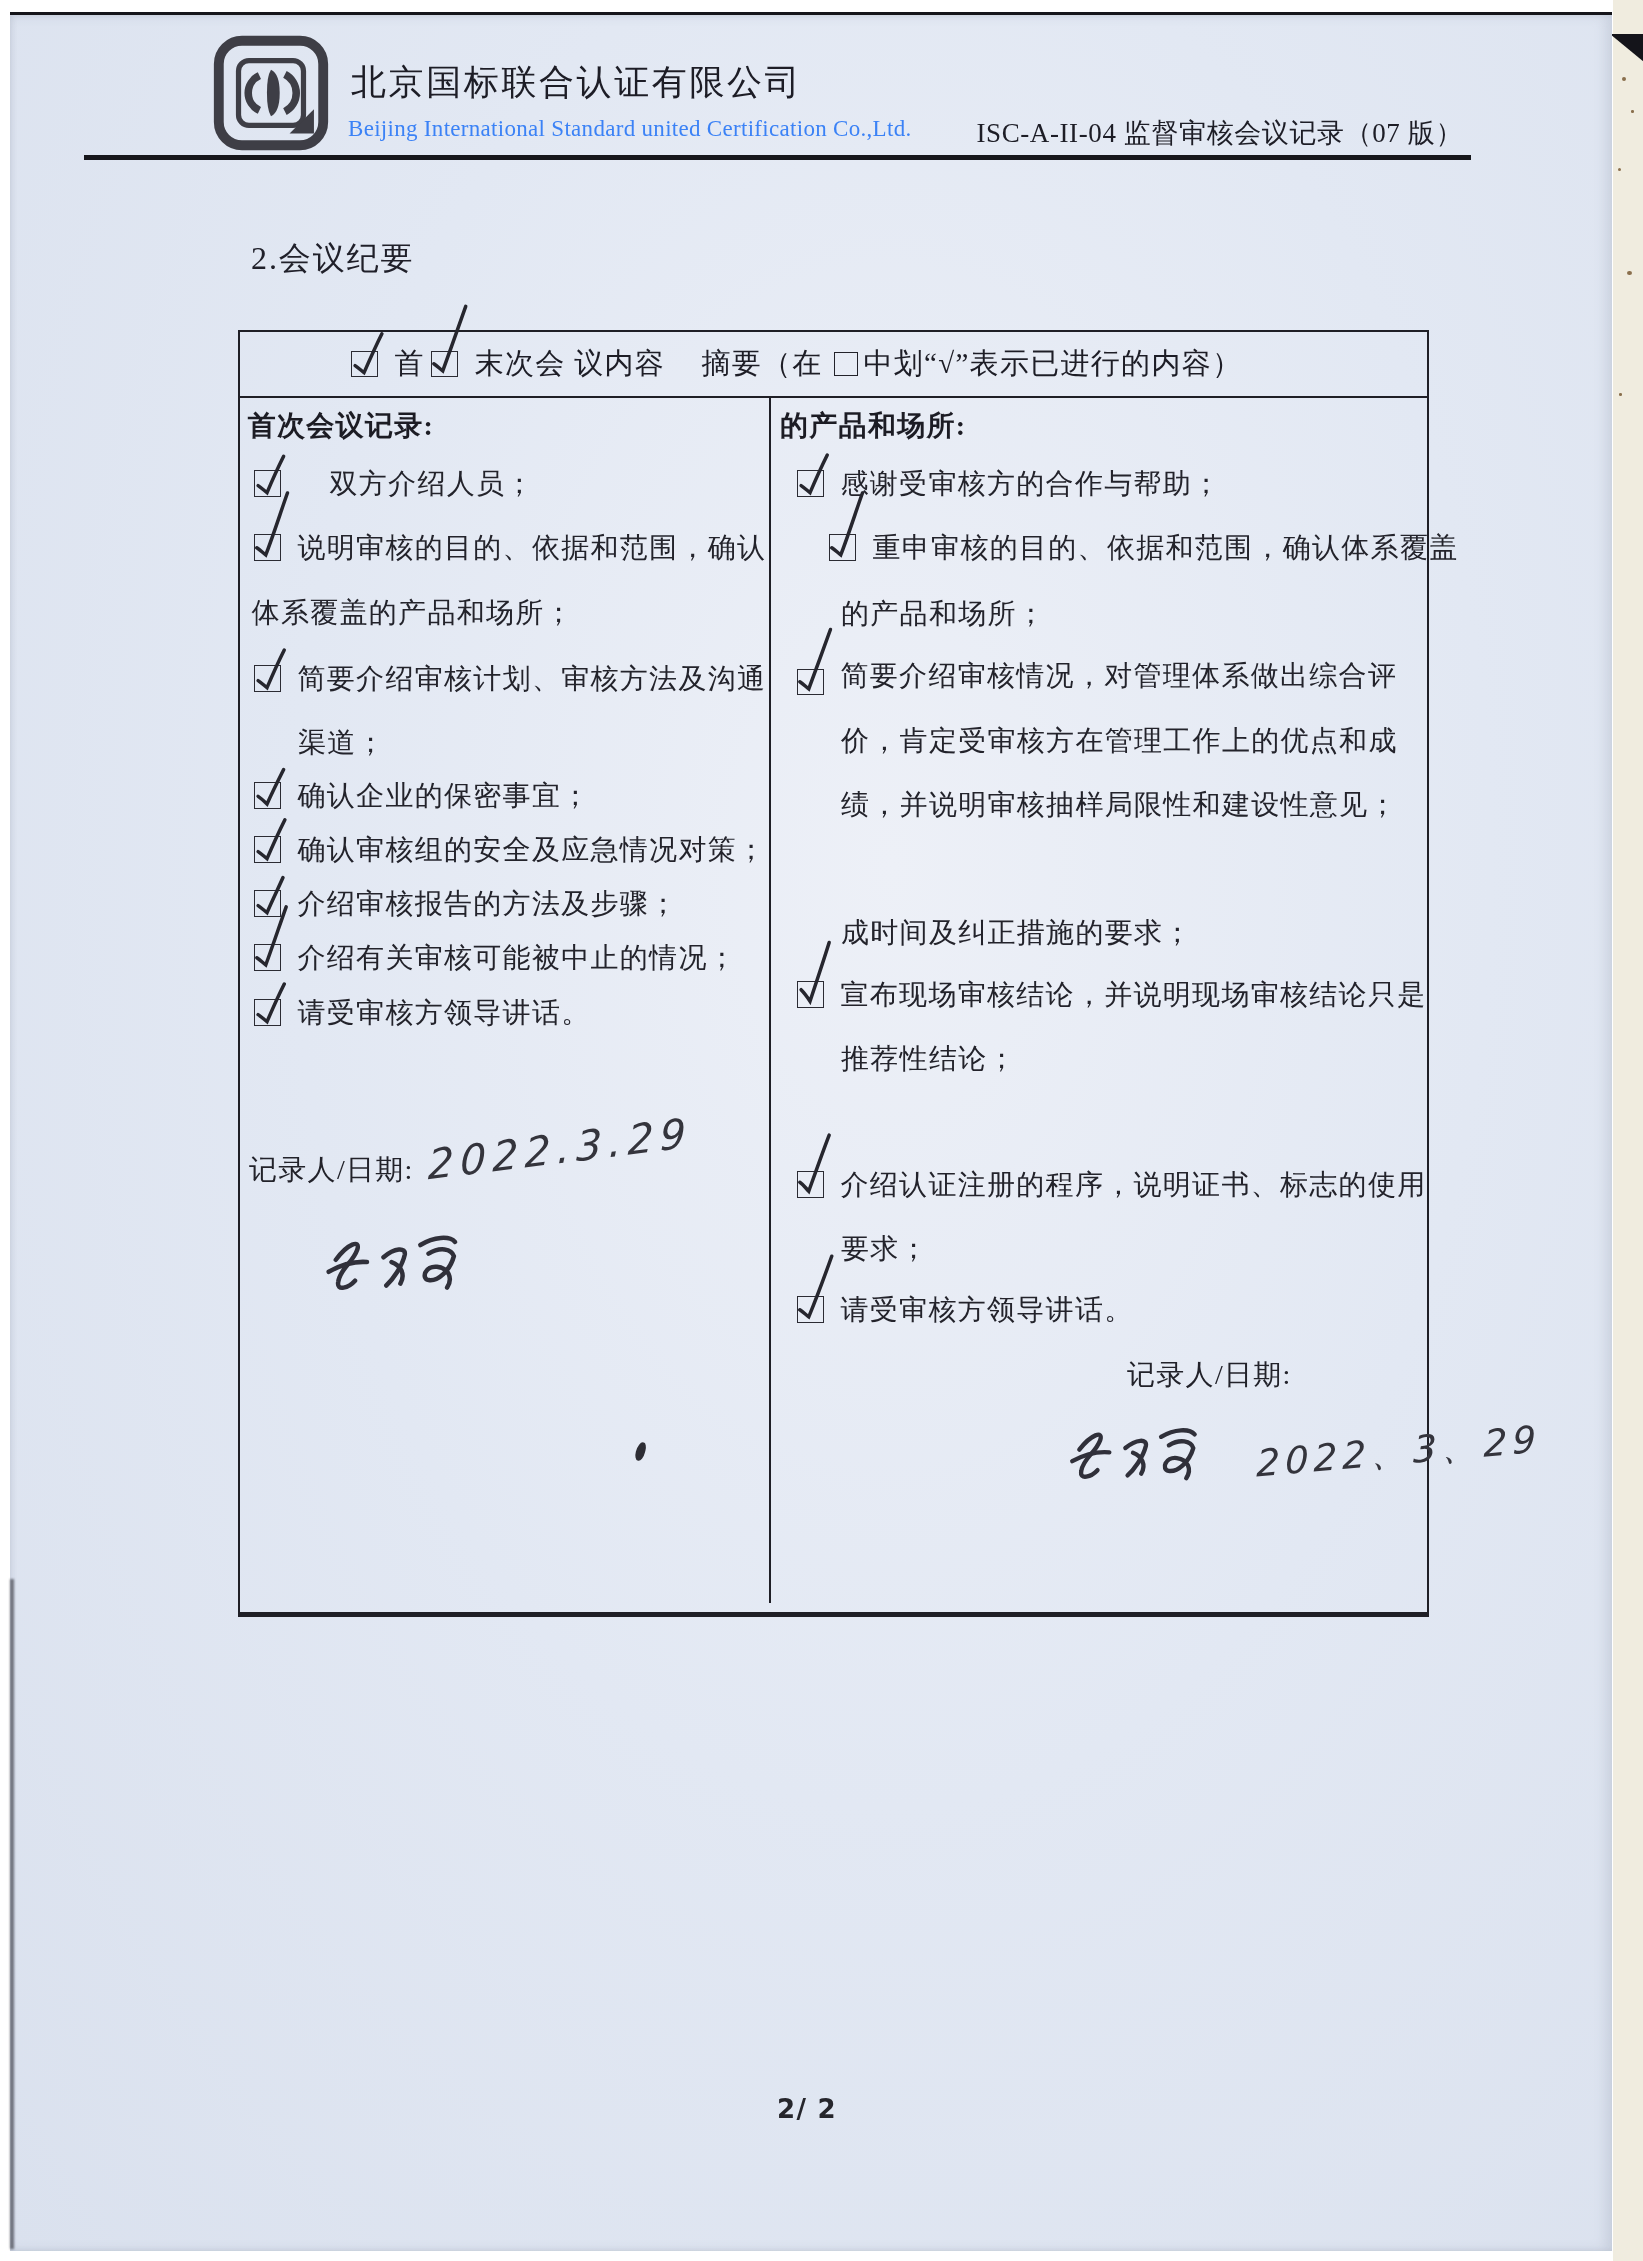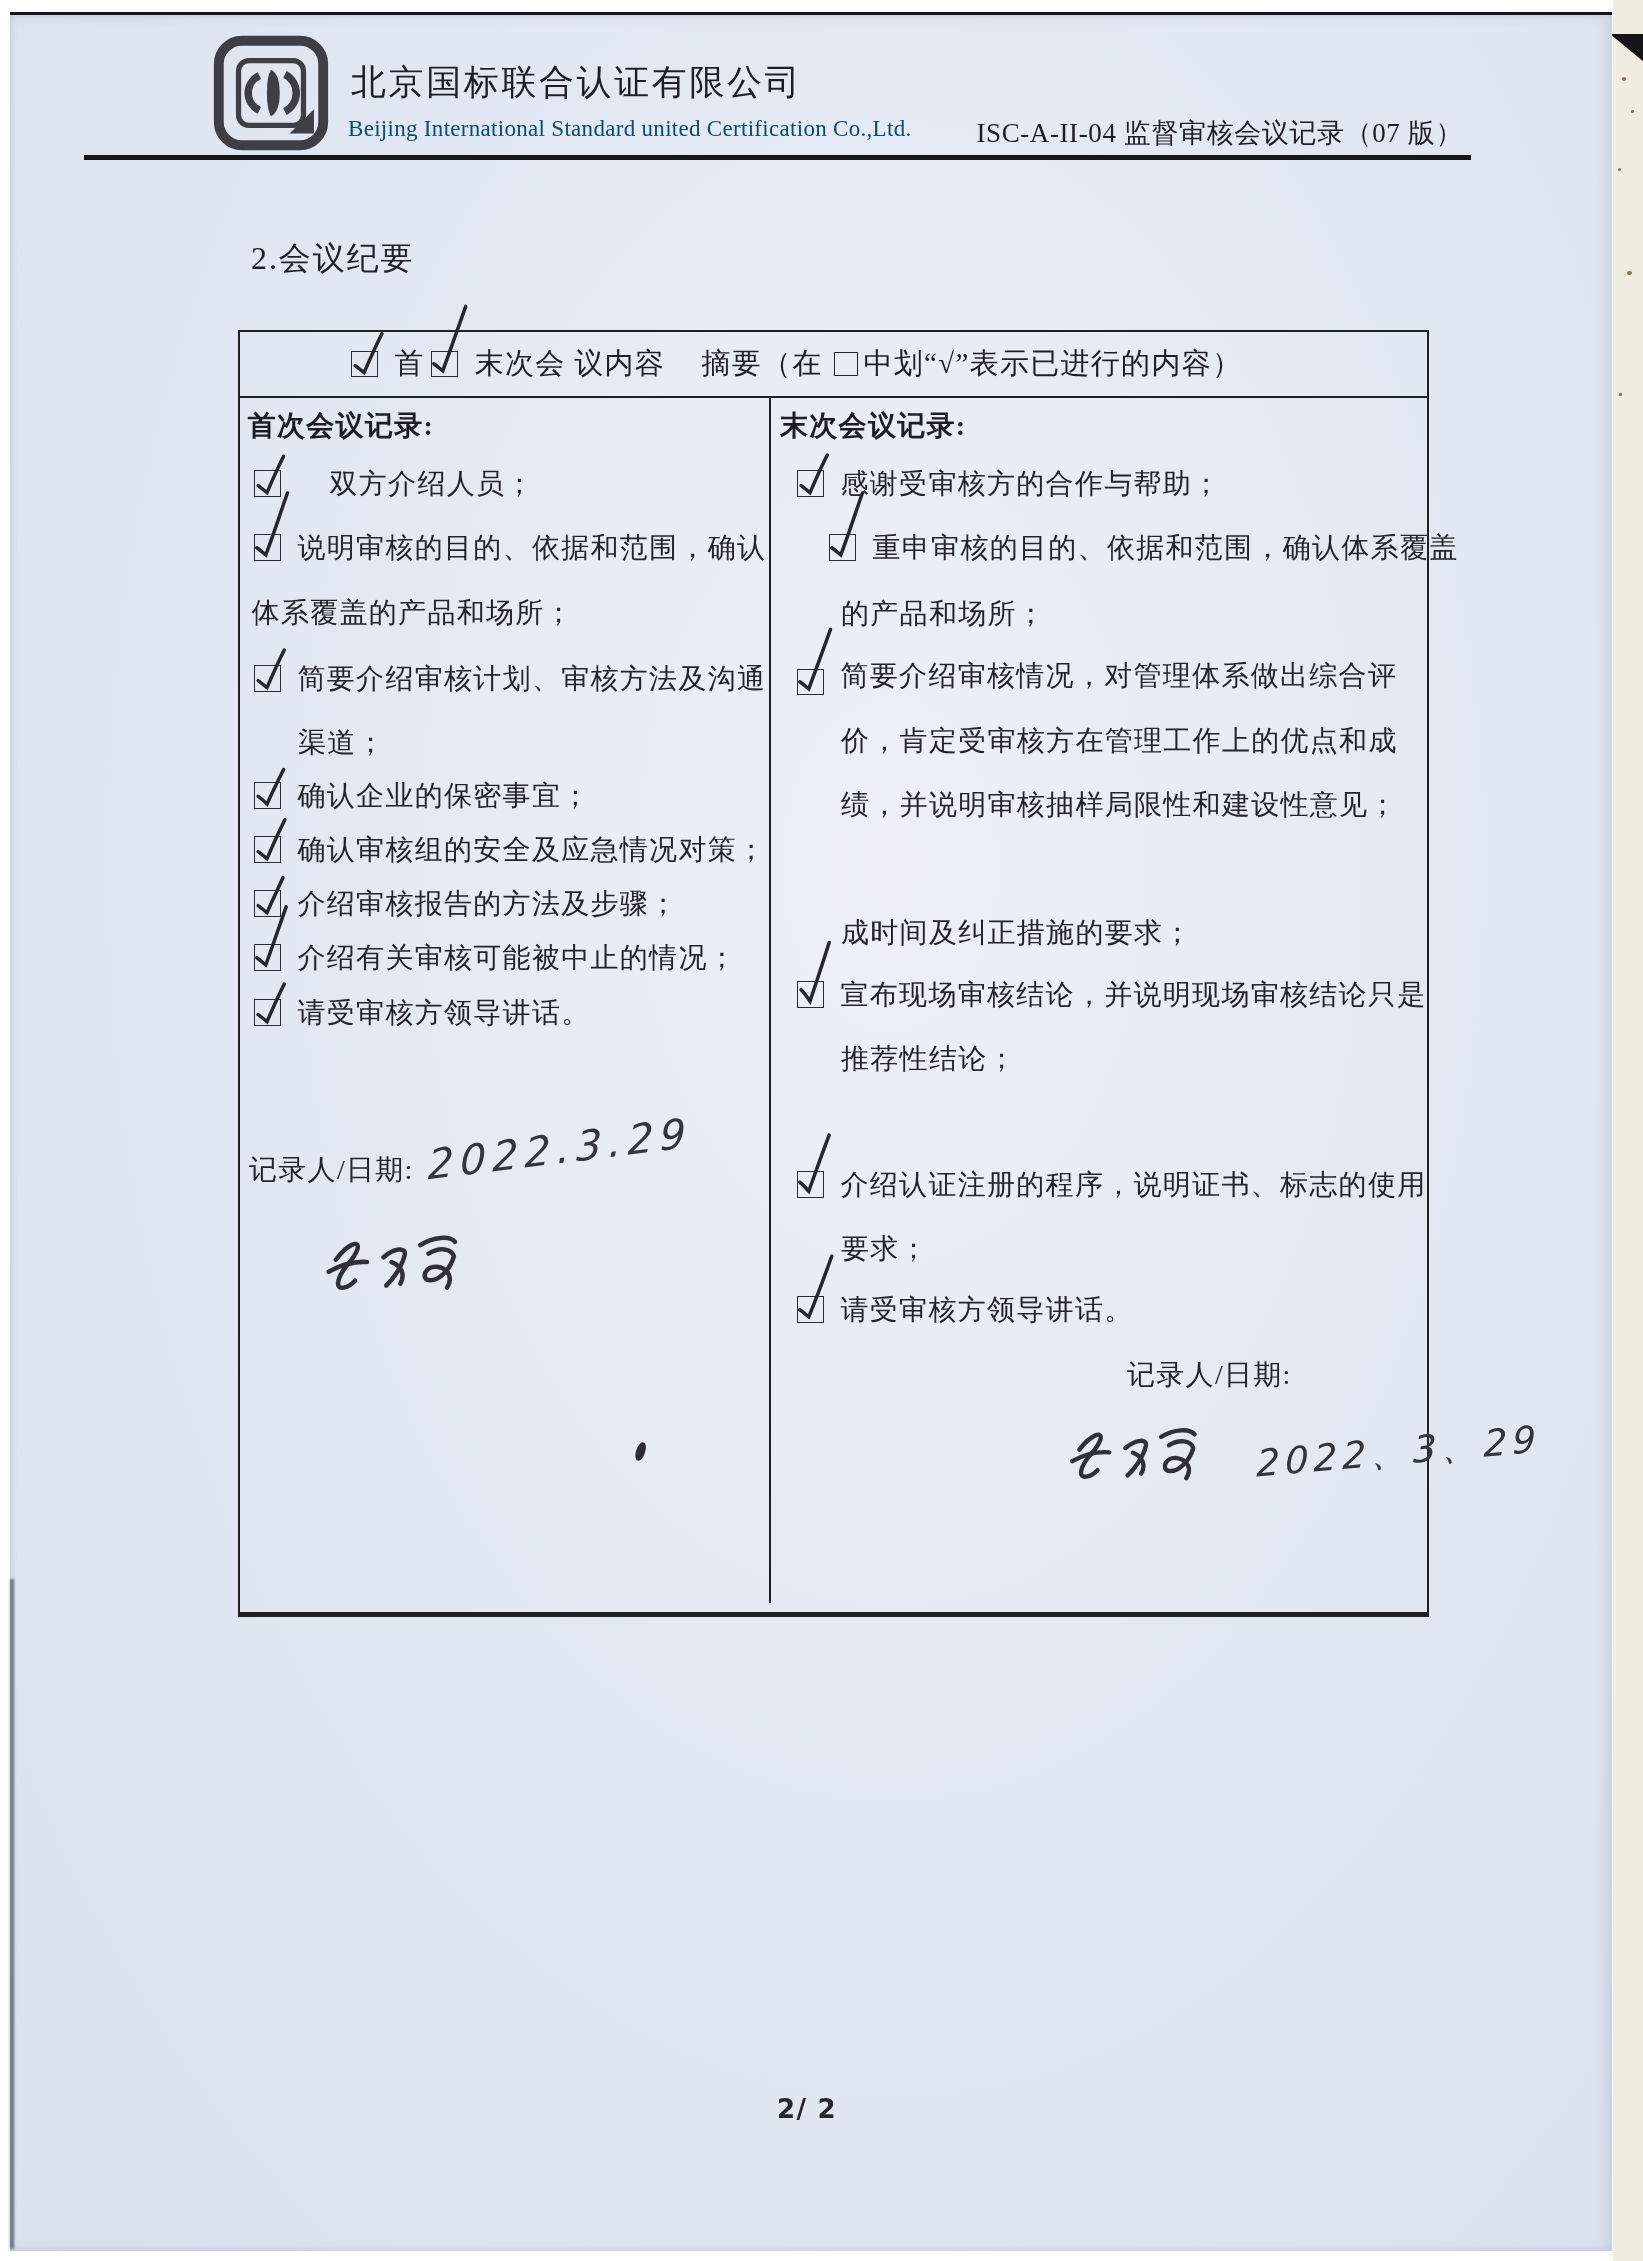--- a/index.html
+++ b/index.html
@@ -19,21 +19,21 @@
     border-top:3.2px solid #15151a;box-sizing:border-box;
     box-shadow:inset -6.4px 0 11.6px rgba(110,120,145,.18), inset 2.6px 0 5.2px rgba(90,95,115,.12);}
   .paper-left-shadow{position:absolute;left:10.3px;top:1579px;width:3.9px;height:670px;
     background:rgba(30,30,38,.55);filter:blur(1.3px);}
 
   
   .logo{position:absolute;left:213px;top:35px;width:116px;height:116px;}
   .company-cn{position:absolute;left:351px;top:59px;font-size:35px;letter-spacing:2.6px;
     color:#1d1d26;white-space:nowrap;}
   .company-en{position:absolute;left:348px;top:116px;font-size:23px;letter-spacing:0.3px;
-    color:#0c4a6e;white-space:nowrap;}
+    color:#3b82f6;white-space:nowrap;}
   .doc-code{position:absolute;left:902px;top:115px;width:561px;text-align:right;
     font-size:27px;letter-spacing:0.6px;color:#1d1d26;white-space:nowrap;}
   .header-rule{position:absolute;left:84px;top:155px;width:1387px;height:4.5px;background:#17171c;}
 
   
   .section-title{position:absolute;left:251px;top:237px;font-size:32px;letter-spacing:1.9px;
     color:#20202a;}
 
   
   .audit-table{position:absolute;left:238px;top:330px;width:1191px;height:1287px;
@@ -213,21 +213,21 @@
           <path d="M104,58 C122,44 140,44 137,56 C132,74 116,94 106,102"></path>
           <path d="M116,66 C130,72 137,86 128,100"></path>
           <path d="M162,42 C184,30 208,30 216,40"></path>
           <path d="M174,56 C192,46 210,50 213,62 C206,84 186,100 172,97 C160,94 168,74 186,77 C204,80 210,96 200,110"></path>
         </svg>
       </div>
       <div class="speck" style="left:396px;top:1044px;"></div>
     </div>
 
     <div class="cell right">
-      <div class="cell-title" style="left:9px;top:9px;">末次会议记录:</div>
+      <div class="cell-title" style="left:9px;top:9px;">的产品和场所:</div>
 
       <div class="tline" style="left:26px;top:67px;">
         <span class="cb">
             <svg viewBox="0 0 58 86">
               <path d="M8,62 C14,66 18,70 22,73 C31,52 41,30 49,14"></path>
             </svg>
           </span>
         <span class="txt">感谢受审核方的合作与帮助；</span>
       </div>
       <div class="tline" style="left:26px;top:131px;padding-left:32px;">

